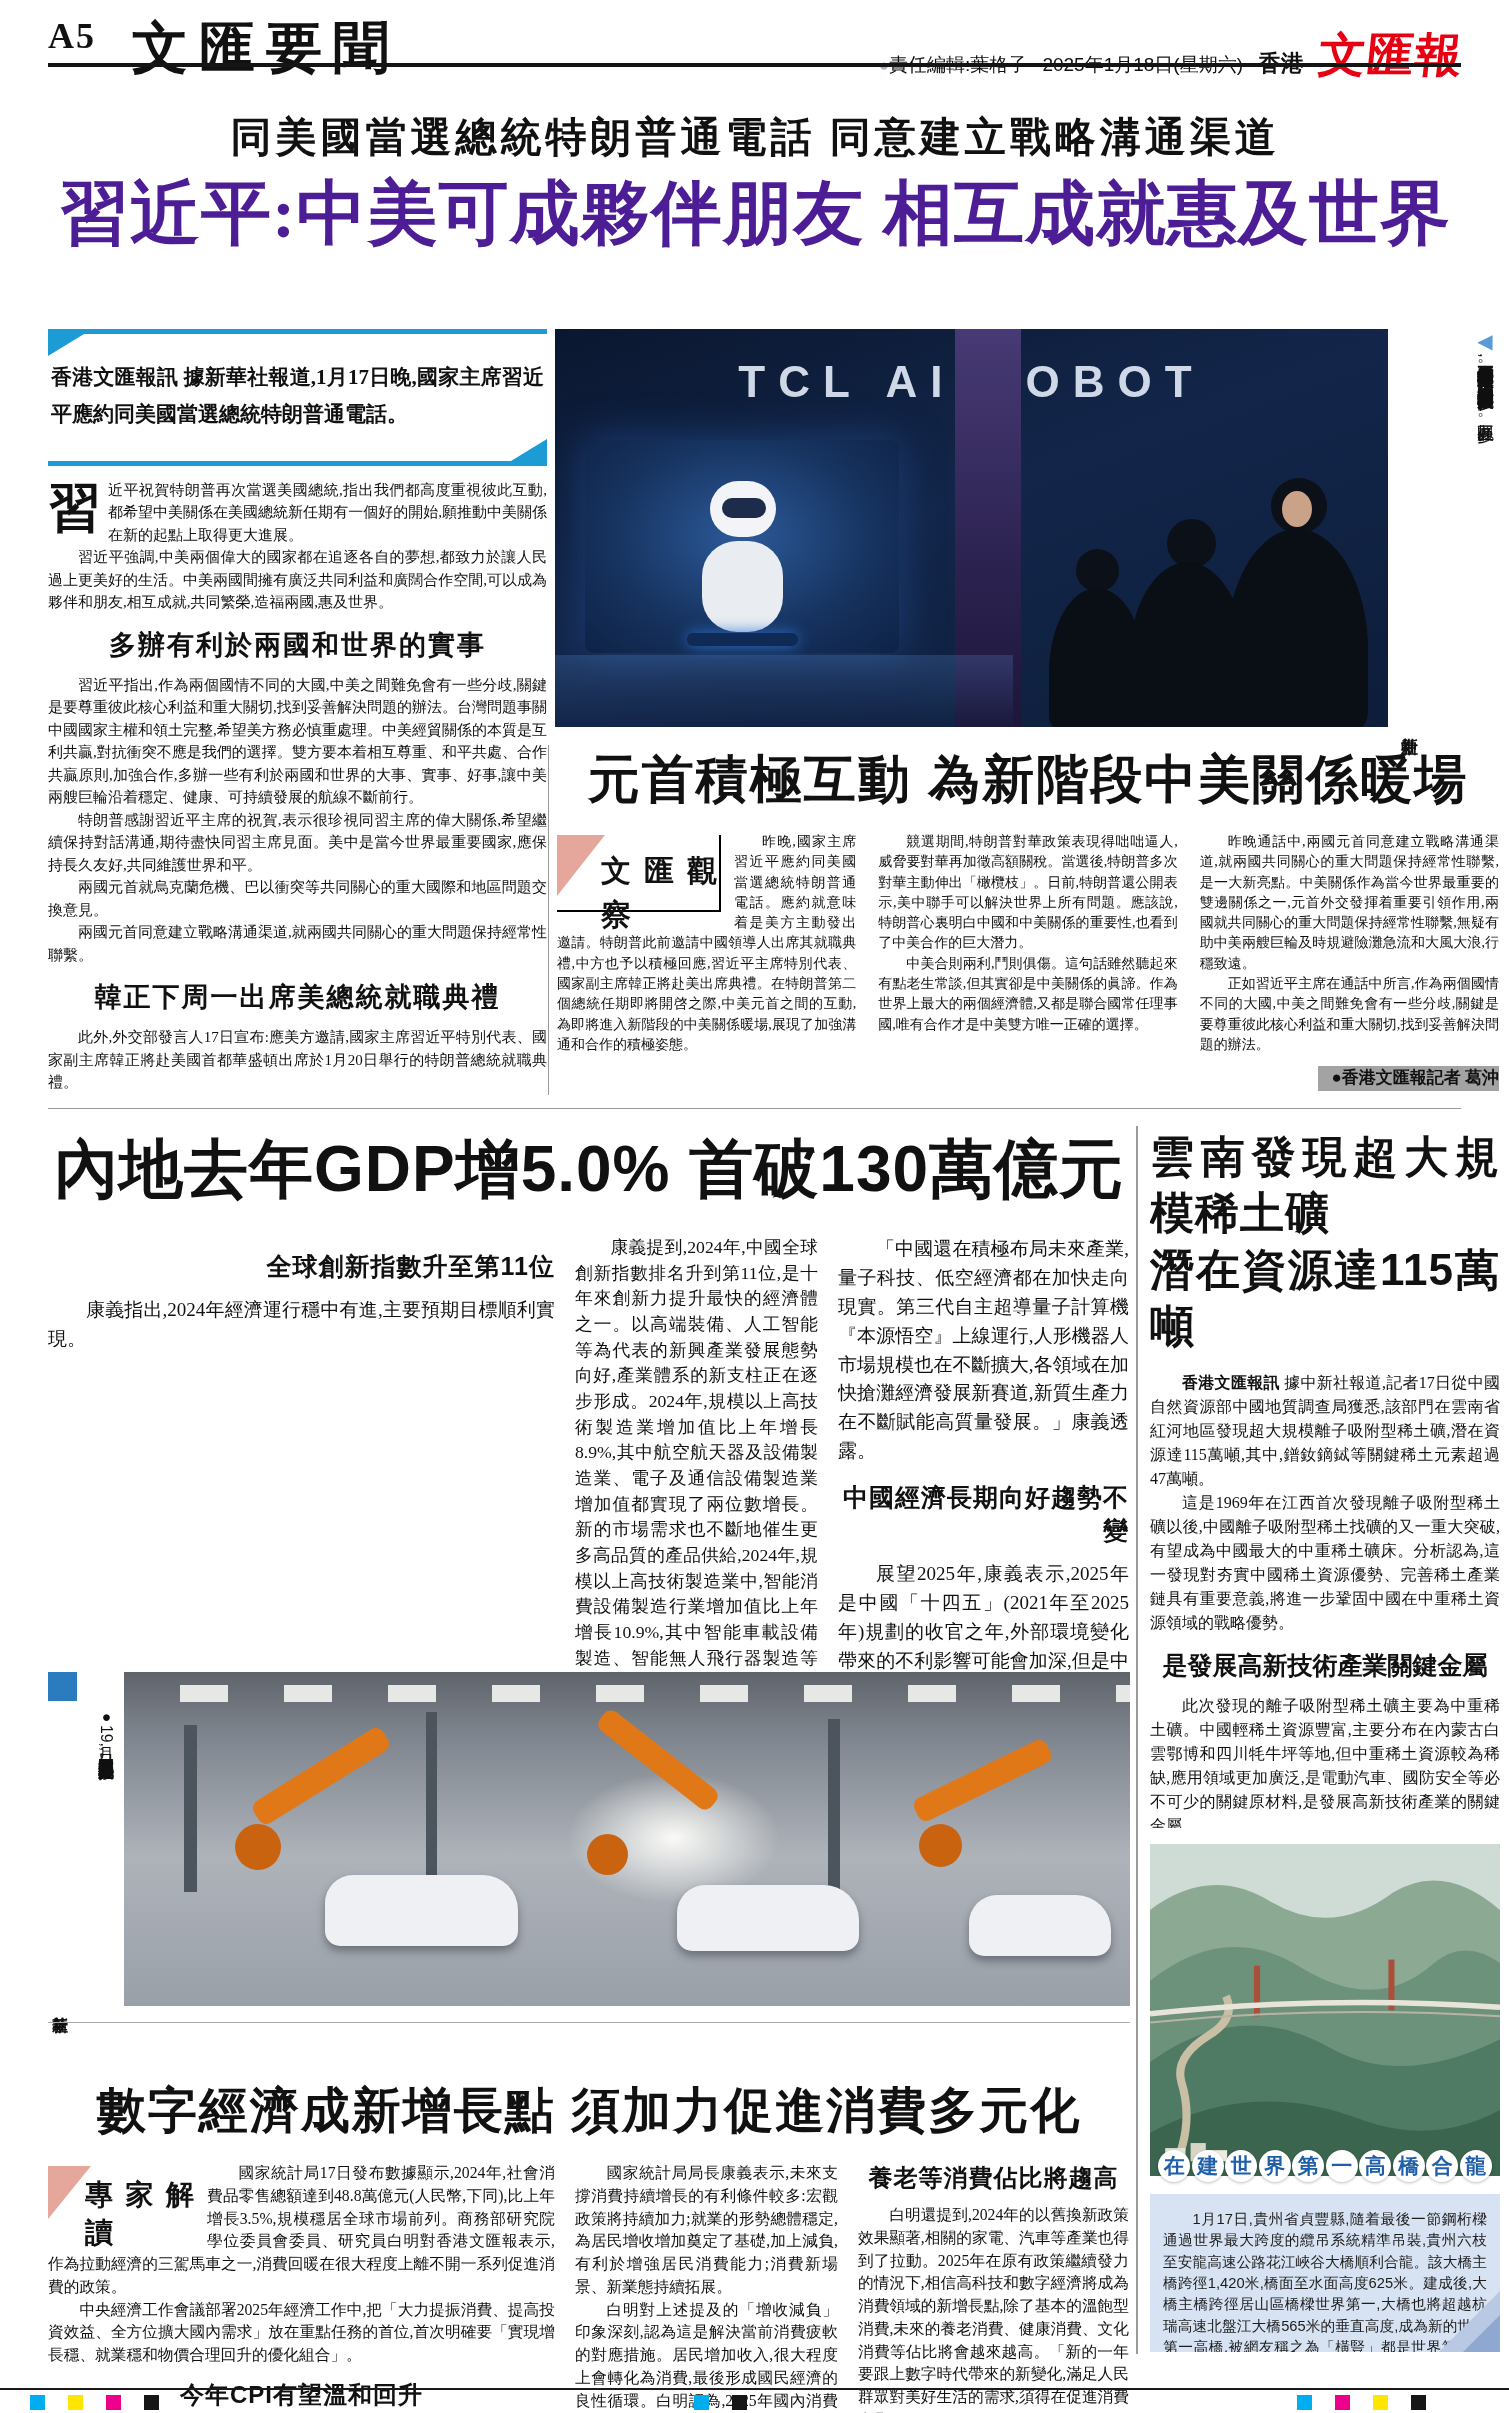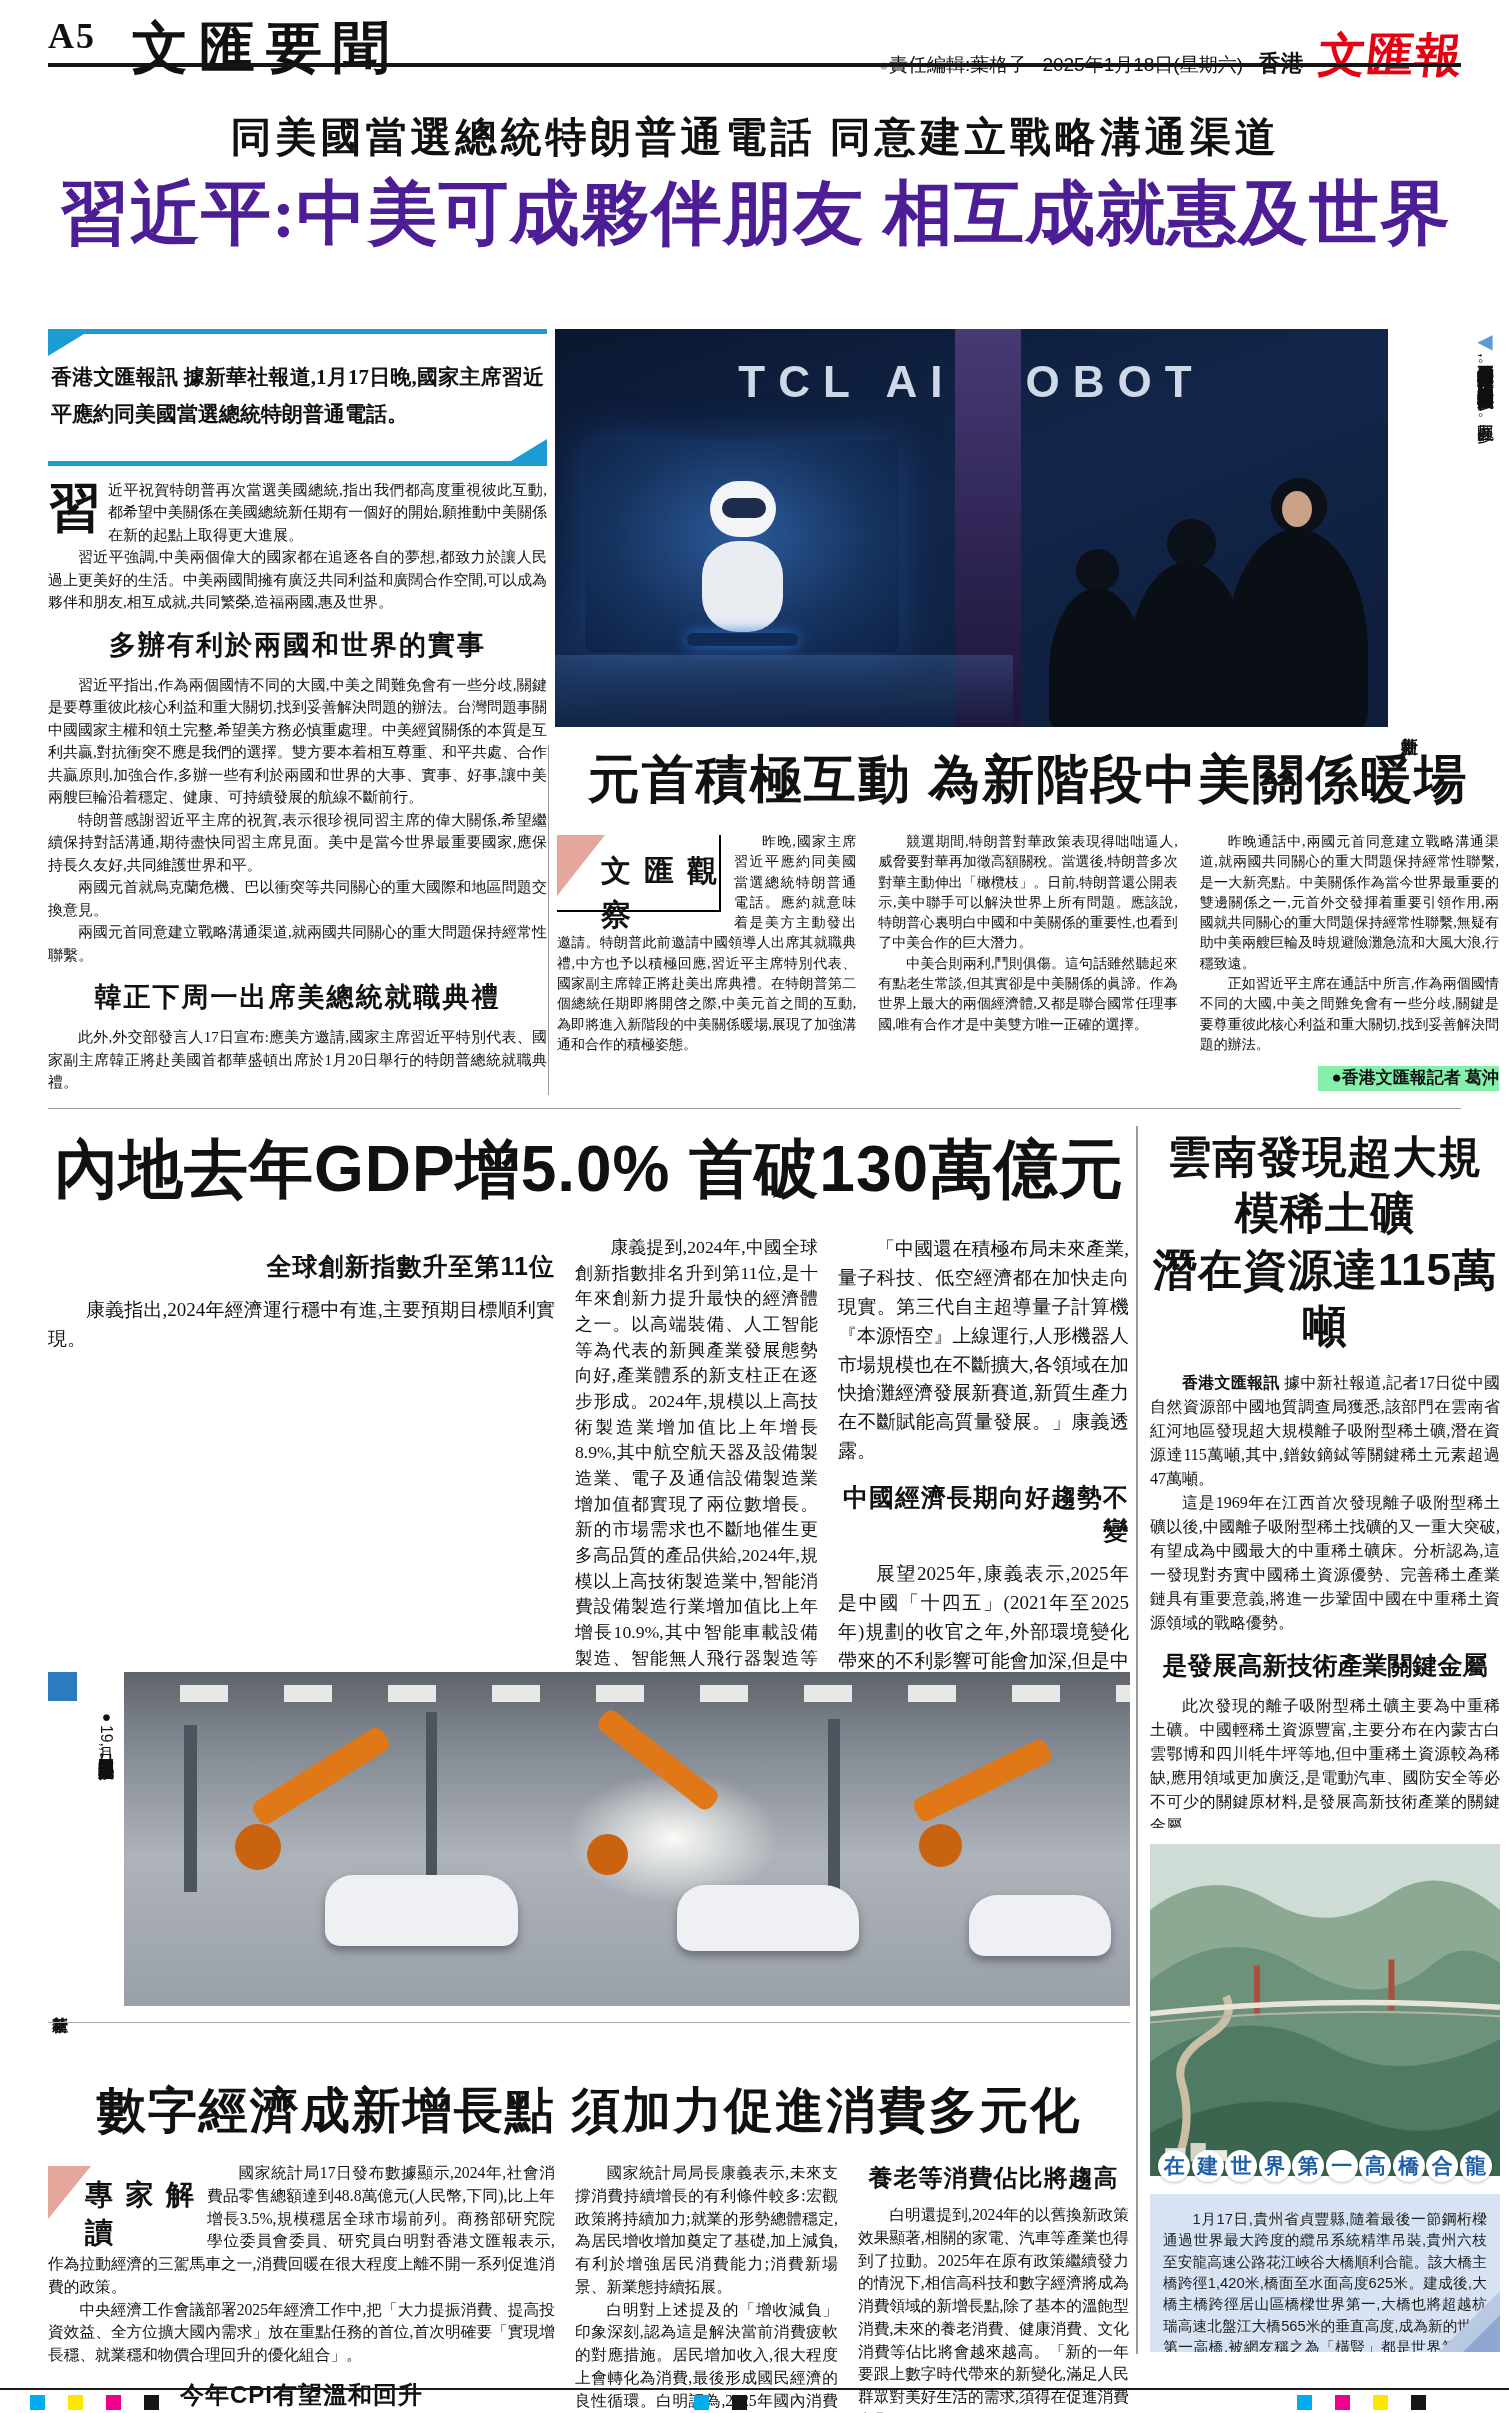--- a/index.html
+++ b/index.html
@@ -65,21 +65,21 @@
   .obs{left:557px;top:745px;width:942px;height:350px;}
   .obs-headline{font-size:52px;font-weight:900;text-align:center;letter-spacing:2px;}
   .obs-body{position:relative;margin-top:17px;height:259px;overflow:hidden;
             column-count:3;column-gap:22px;font-size:14px;line-height:1.45;}
   .obs-body p{margin:0;text-indent:2em;}
   .obs-tag{float:left;width:162px;height:75px;margin:3px 13px 8px 0;position:relative;
            border-right:2px solid #000;border-bottom:2px solid #000;}
   .obs-tri{position:absolute;left:0;top:0;width:0;height:0;
            border-top:61px solid #e5a79b;border-right:48px solid transparent;}
   .obs-tag-text{position:absolute;left:44px;top:14px;font-size:30px;font-weight:900;letter-spacing:2px;}
-  .obs-byline{position:absolute;right:0;bottom:0;background:#86efac;padding-left:13px;
+  .obs-byline{position:absolute;right:0;bottom:0;background:#a3a3a3;padding-left:13px;
               font-size:17px;font-weight:700;}
   
   .hr1{left:48px;top:1108px;width:1413px;height:1px;background:#9a9a9a;}
   .vrule-right{left:1136px;top:1126px;width:1.5px;height:1228px;background:#9a9a9a;}
   .hr2{left:48px;top:2022px;width:1082px;height:1px;background:#aaa;}
   
   .gdp{left:48px;top:1126px;width:1082px;height:537px;}
   .gdp-headline{font-size:64px;font-weight:900;text-align:center;letter-spacing:1px;}
   .news-cols{display:flex;gap:20px;margin-top:22px;}
   .gdp .news-cols{height:440px;overflow:hidden;}
@@ -103,21 +103,21 @@
   .ceiling-lights{position:absolute;left:0;top:13px;width:100%;height:17px;
      background:repeating-linear-gradient(90deg,transparent 0 56px,#f5f6f2 56px 104px);opacity:.9;}
   .flare{position:absolute;left:44%;top:30%;width:213px;height:132px;border-radius:50%;
          background:radial-gradient(ellipse,rgba(255,255,250,.95) 0%,rgba(255,255,250,0) 70%);}
   .arm{position:absolute;background:#e07818;border-radius:9px;}
   .joint{position:absolute;background:#c96310;border-radius:50%;}
   .carbody{position:absolute;background:#eef0f3;border-radius:28px 35px 15px 15px;box-shadow:0 5px 9px rgba(40,45,55,.45);}
   .rack{position:absolute;background:#4c545e;}
   
   .rare{left:1150px;top:1129px;width:350px;height:699px;overflow:hidden;}
-  .rare-headline{font-size:44px;font-weight:900;text-align:center;line-height:1.28;letter-spacing:1px;}
+  .rare-headline{font-size:44px;font-weight:900;line-height:1.28;letter-spacing:1px;}
   .rare-body{margin-top:17px;}
   .rare-body p{margin:0;font-size:16px;line-height:1.5;text-indent:2em;}
   .rare .sub-head2{font-size:25px;font-weight:900;text-align:center;margin:14px 0 12px 0;}
   
   .bridge-photo{left:1150px;top:1844px;width:350px;height:332px;overflow:hidden;}
   .bridge-banner{left:1150px;top:2150px;width:350px;display:flex;justify-content:center;gap:1.5px;}
   .banner-char{display:inline-flex;align-items:center;justify-content:center;width:32px;height:32px;
                border-radius:50%;background:#fff;box-shadow:0 1px 3px rgba(0,0,0,.25);
                font-size:21px;font-weight:900;color:#1f5fa8;
                font-family:"Liberation Sans","DejaVu Sans",sans-serif;}

